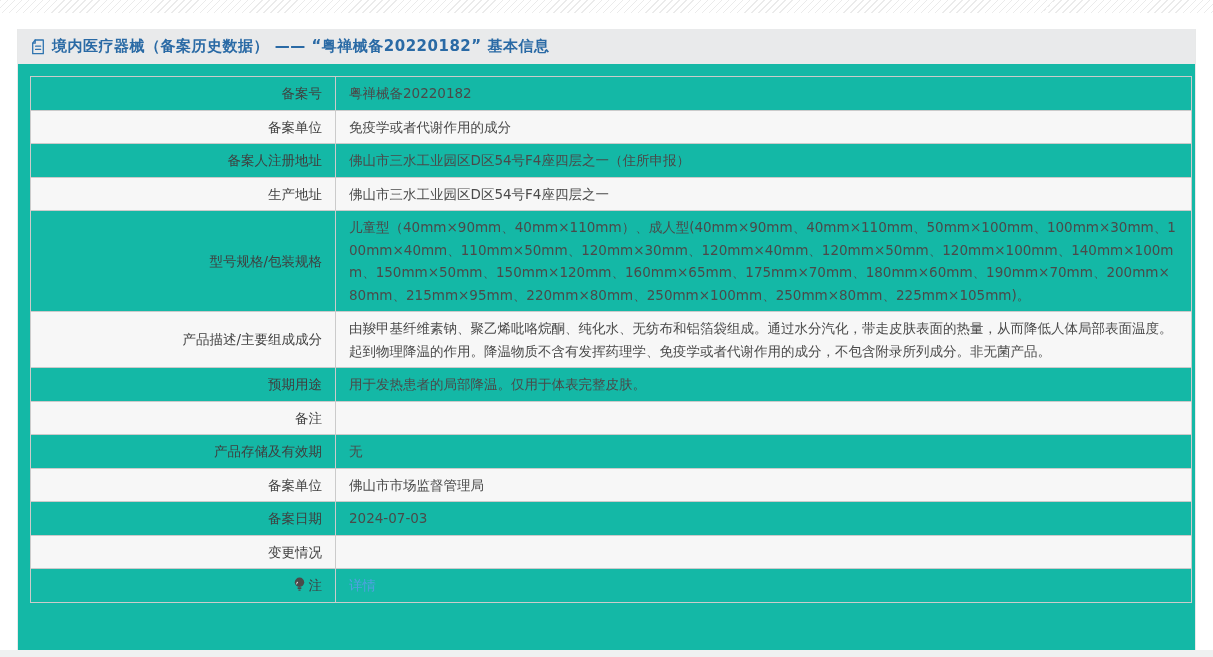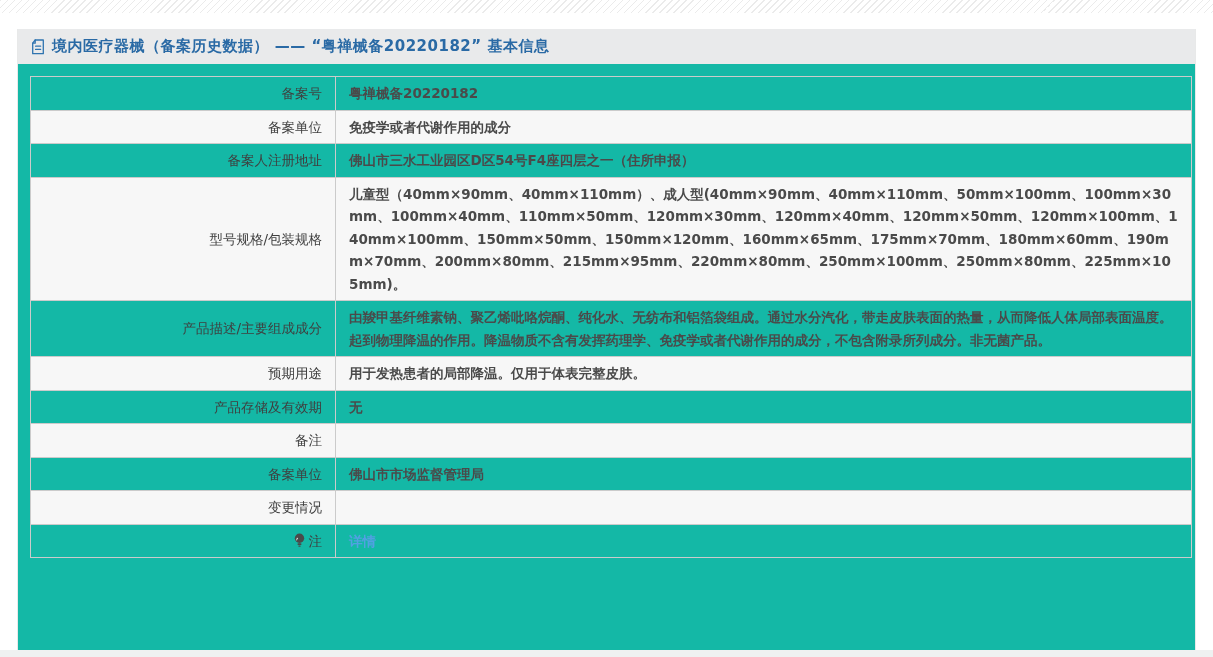--- a/index.html
+++ b/index.html
@@ -53,21 +53,21 @@
     height: 33px;
     vertical-align: middle;
   }
   .info-table th {
     width: 305px;
     text-align: right;
     font-weight: normal;
     color: #3f3f3f;
     white-space: nowrap;
   }
-  .info-table td { text-align: left; word-break: break-all; font-weight: bold; }
+  .info-table td { text-align: left; word-break: break-all; }
   .info-table tr:nth-child(even) { background: #f7f7f7; }
   .info-table a {
     color: #52a0e2;
     text-decoration: none;
     cursor: pointer;
   }
   .note-icon-wrap { display: inline-flex; vertical-align: -2px; margin-right: 3px; }
   .page-bottom {
     height: 7px;
     width: 100%;
@@ -103,42 +103,50 @@
   </tr>
           <tr>
     <th><span>备案单位</span></th>
     <td><span>免疫学或者代谢作用的成分</span></td>
   </tr>
           <tr>
     <th><span>备案人注册地址</span></th>
     <td><span>佛山市三水工业园区D区54号F4座四层之一（住所申报）</span></td>
   </tr>
           <tr>
+    <th><span>生产地址</span></th>
+    <td><span>佛山市三水工业园区D区54号F4座四层之一</span></td>
+  </tr>
+          <tr>
     <th><span>型号规格/包装规格</span></th>
     <td><span>儿童型（40mm×90mm、40mm×110mm）、成人型(40mm×90mm、40mm×110mm、50mm×100mm、100mm×30mm、100mm×40mm、110mm×50mm、120mm×30mm、120mm×40mm、120mm×50mm、120mm×100mm、140mm×100mm、150mm×50mm、150mm×120mm、160mm×65mm、175mm×70mm、180mm×60mm、190mm×70mm、200mm×80mm、215mm×95mm、220mm×80mm、250mm×100mm、250mm×80mm、225mm×105mm)。</span></td>
   </tr>
           <tr>
     <th><span>产品描述/主要组成成分</span></th>
     <td><span>由羧甲基纤维素钠、聚乙烯吡咯烷酮、纯化水、无纺布和铝箔袋组成。通过水分汽化，带走皮肤表面的热量，从而降低人体局部表面温度。起到物理降温的作用。降温物质不含有发挥药理学、免疫学或者代谢作用的成分，不包含附录所列成分。非无菌产品。</span></td>
   </tr>
           <tr>
     <th><span>预期用途</span></th>
     <td><span>用于发热患者的局部降温。仅用于体表完整皮肤。</span></td>
   </tr>
           <tr>
+    <th><span>备注</span></th>
+    <td><span></span></td>
+  </tr>
+          <tr>
     <th><span>产品存储及有效期</span></th>
     <td><span>无</span></td>
   </tr>
           <tr>
-    <th><span>备注</span></th>
-    <td><span></span></td>
+    <th><span>备案单位</span></th>
+    <td><span>佛山市市场监督管理局</span></td>
   </tr>
           <tr>
-    <th><span>备案单位</span></th>
-    <td><span>佛山市市场监督管理局</span></td>
+    <th><span>备案日期</span></th>
+    <td><span>2024-07-03</span></td>
   </tr>
           <tr>
     <th><span>变更情况</span></th>
     <td><span></span></td>
   </tr>
           <tr>
     <th><span class="note-icon-wrap">
                 <svg width="13" height="15" viewBox="0 0 13 15">
                   <circle cx="6.5" cy="5.3" r="4.7" fill="#4a4a4a"></circle>
                   <path d="M3 8 L5 5.5 L4 4.5 Z" fill="#f7f7f7"></path>

